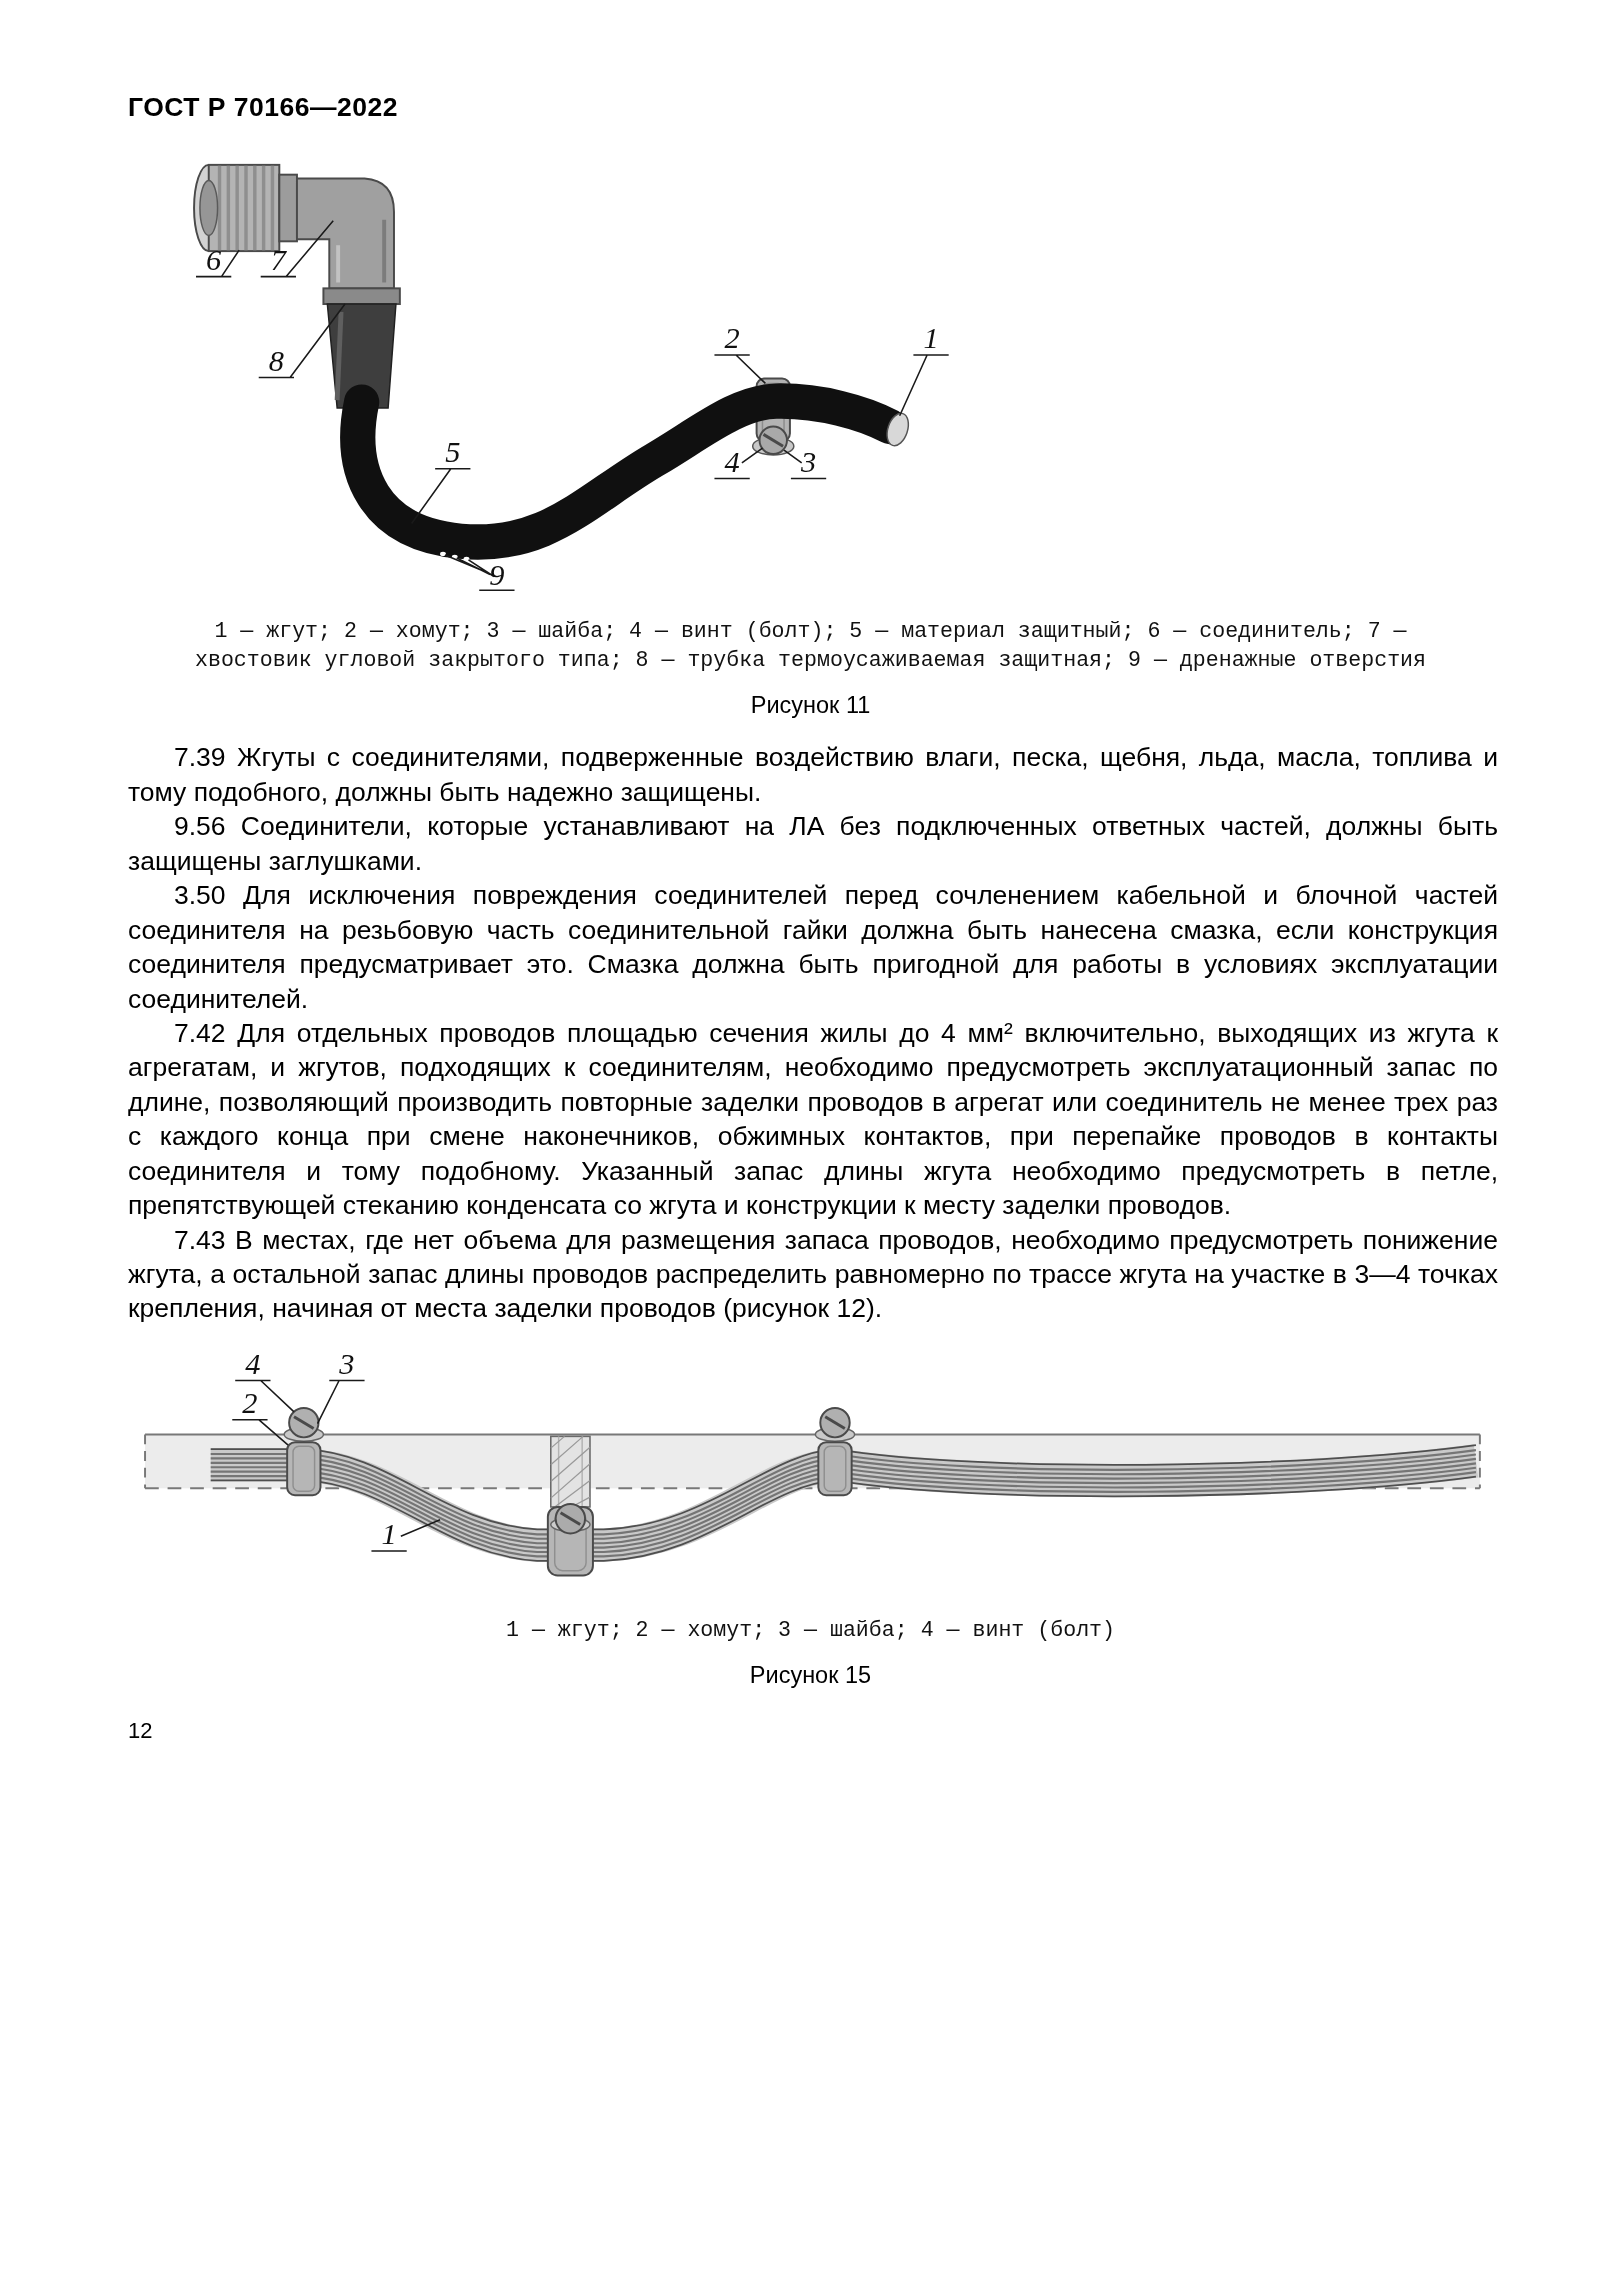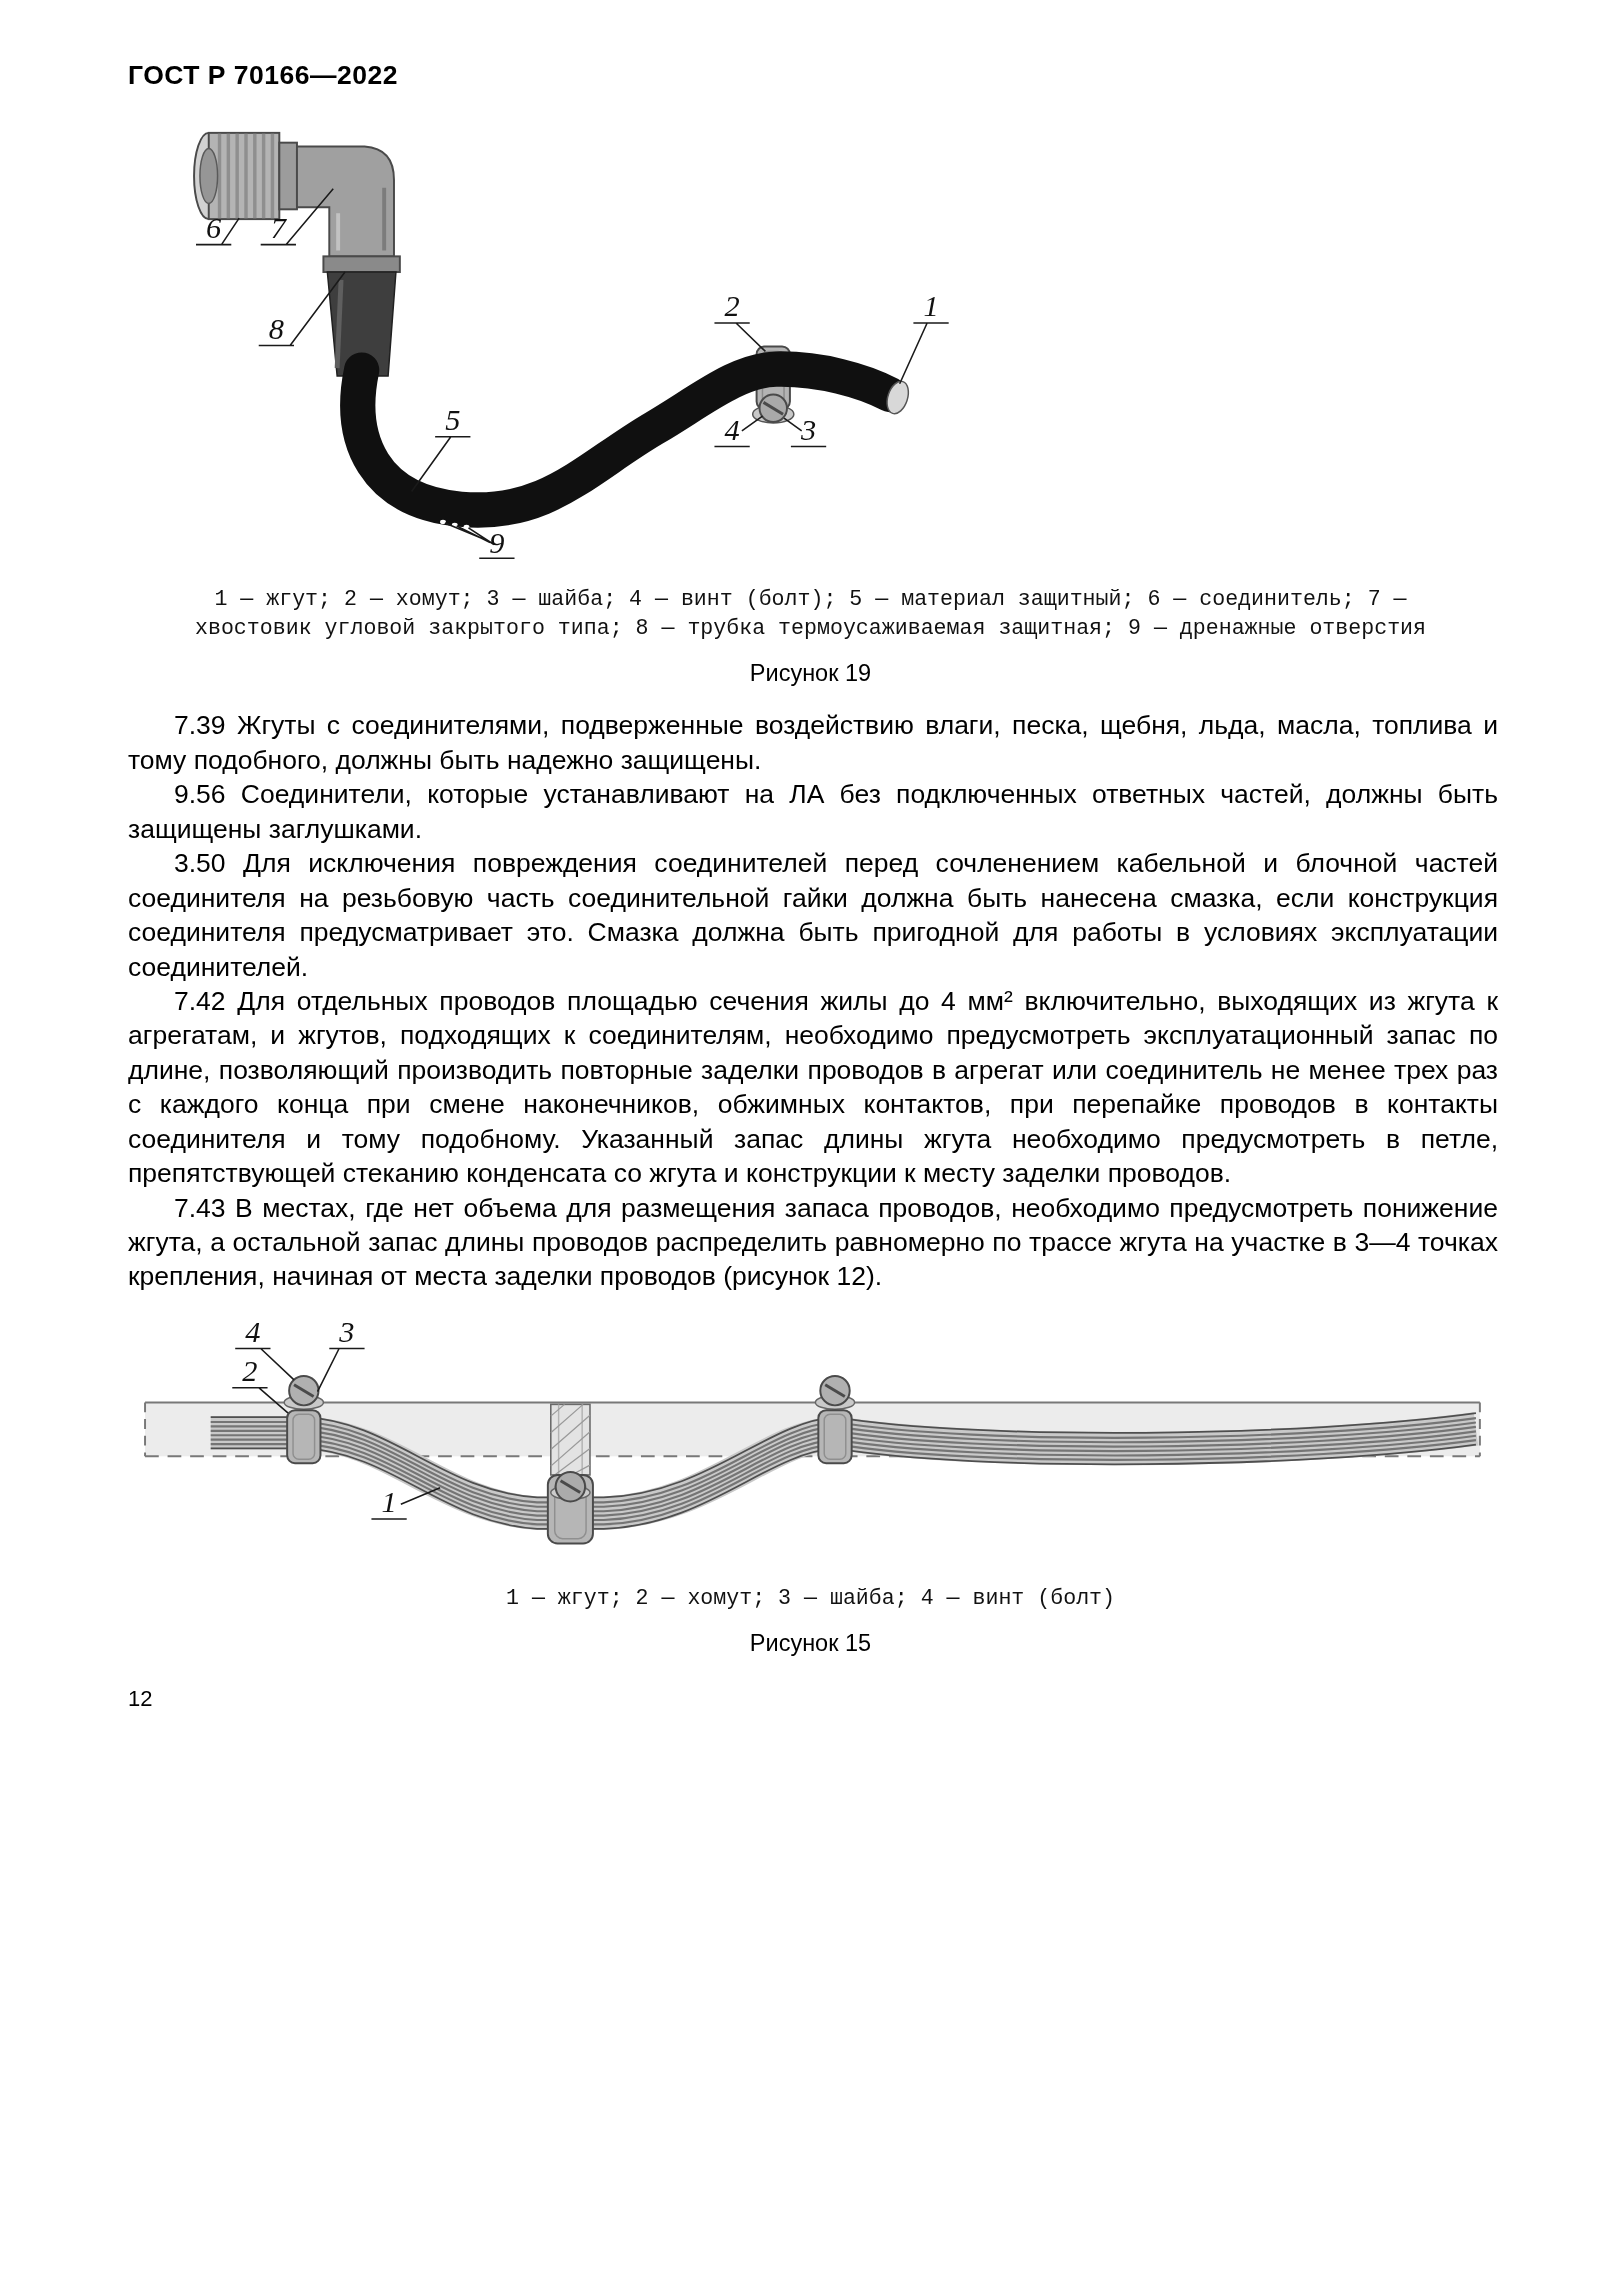--- a/index.html
+++ b/index.html
@@ -1,20 +1,20 @@
 <!DOCTYPE html>
 <html><head>
 <meta charset="utf-8">
 <style>
   html,body{margin:0;padding:0;background:#9a9a9a;}
   .page{
     width:1621px;height:2293px;background:#ffffff;overflow:hidden;
     font-family:"Liberation Sans",sans-serif;color:#000;position:relative;margin:0 auto;
   }
-  .doc-header{padding-top:60px;margin-left:128px;font-size:26.5px;font-weight:bold;letter-spacing:0.5px;}
+  .doc-header{padding-top:92px;margin-left:128px;font-size:26.5px;font-weight:bold;letter-spacing:0.5px;}
   svg.fig{display:block;}
   .fig-11{margin-top:25.5px;width:1621px;height:461px;}
   .fig-12{margin-top:25.5px;width:1621px;height:257px;}
   .fig-legend{width:1274px;margin:7.8px auto 0;text-align:center;font-size:21.6px;line-height:1.32;color:#111;font-family:Liberation Mono, monospace;}
   .fig-caption{margin-top:17.6px;text-align:center;font-size:23.5px;}
   .body-text{margin:21.6px 123px 0 128px;font-size:26.5px;line-height:1.3;text-align:justify;}
   .body-text p{margin:0;text-indent:46px;}
   .page-number{margin:29px 0 0 128px;font-size:22px;}
   
   .co-num{font-family:"Liberation Serif",serif;font-style:italic;font-size:31px;fill:#111;text-anchor:middle;}
@@ -106,21 +106,21 @@
       <path class="lead" d="M729 336 H765 M757 320 L778 305"></path>
       <text class="co-num" x="747" y="329">4</text>
     </g>
     <g>
       <path class="lead" d="M807 336 H843 M818 320 L800 307"></path>
       <text class="co-num" x="825" y="329">3</text>
     </g>
   </svg>
 
   <div class="fig-legend">1 — жгут; 2 — хомут; 3 — шайба; 4 — винт (болт); 5 — материал защитный; 6 — соединитель; 7 — хвостовик угловой закрытого типа; 8 — трубка термоусаживаемая защитная; 9 — дренажные отверстия</div>
-  <div class="fig-caption">Рисунок 19</div>
+  <div class="fig-caption">Рисунок 11</div>
 
   <div class="body-text">
     <p>7.39 Жгуты с соединителями, подверженные воздействию влаги, песка, щебня, льда, масла, топлива и тому подобного, должны быть надежно защищены.</p>
     <p>9.56 Соединители, которые устанавливают на ЛА без подключенных ответных частей, должны быть защищены заглушками.</p>
     <p>3.50 Для исключения повреждения соединителей перед сочленением кабельной и блочной частей соединителя на резьбовую часть соединительной гайки должна быть нанесена смазка, если конструкция соединителя предусматривает это. Смазка должна быть пригодной для работы в условиях эксплуатации соединителей.</p>
     <p>7.42 Для отдельных проводов площадью сечения жилы до 4 мм² включительно, выходящих из жгута к агрегатам, и жгутов, подходящих к соединителям, необходимо предусмотреть эксплуатационный запас по длине, позволяющий производить повторные заделки проводов в агрегат или соединитель не менее трех раз с каждого конца при смене наконечников, обжимных контактов, при перепайке проводов в контакты соединителя и тому подобному. Указанный запас длины жгута необходимо предусмотреть в петле, препятствующей стеканию конденсата со жгута и конструкции к месту заделки проводов.</p>
     <p>7.43 В местах, где нет объема для размещения запаса проводов, необходимо предусмотреть понижение жгута, а остальной запас длины проводов распределить равномерно по трассе жгута на участке в 3—4 точках крепления, начиная от места заделки проводов (рисунок 12).</p>
   </div>
 
   <svg class="fig fig-12" viewBox="0 0 1654 262" xmlns="http://www.w3.org/2000/svg">

